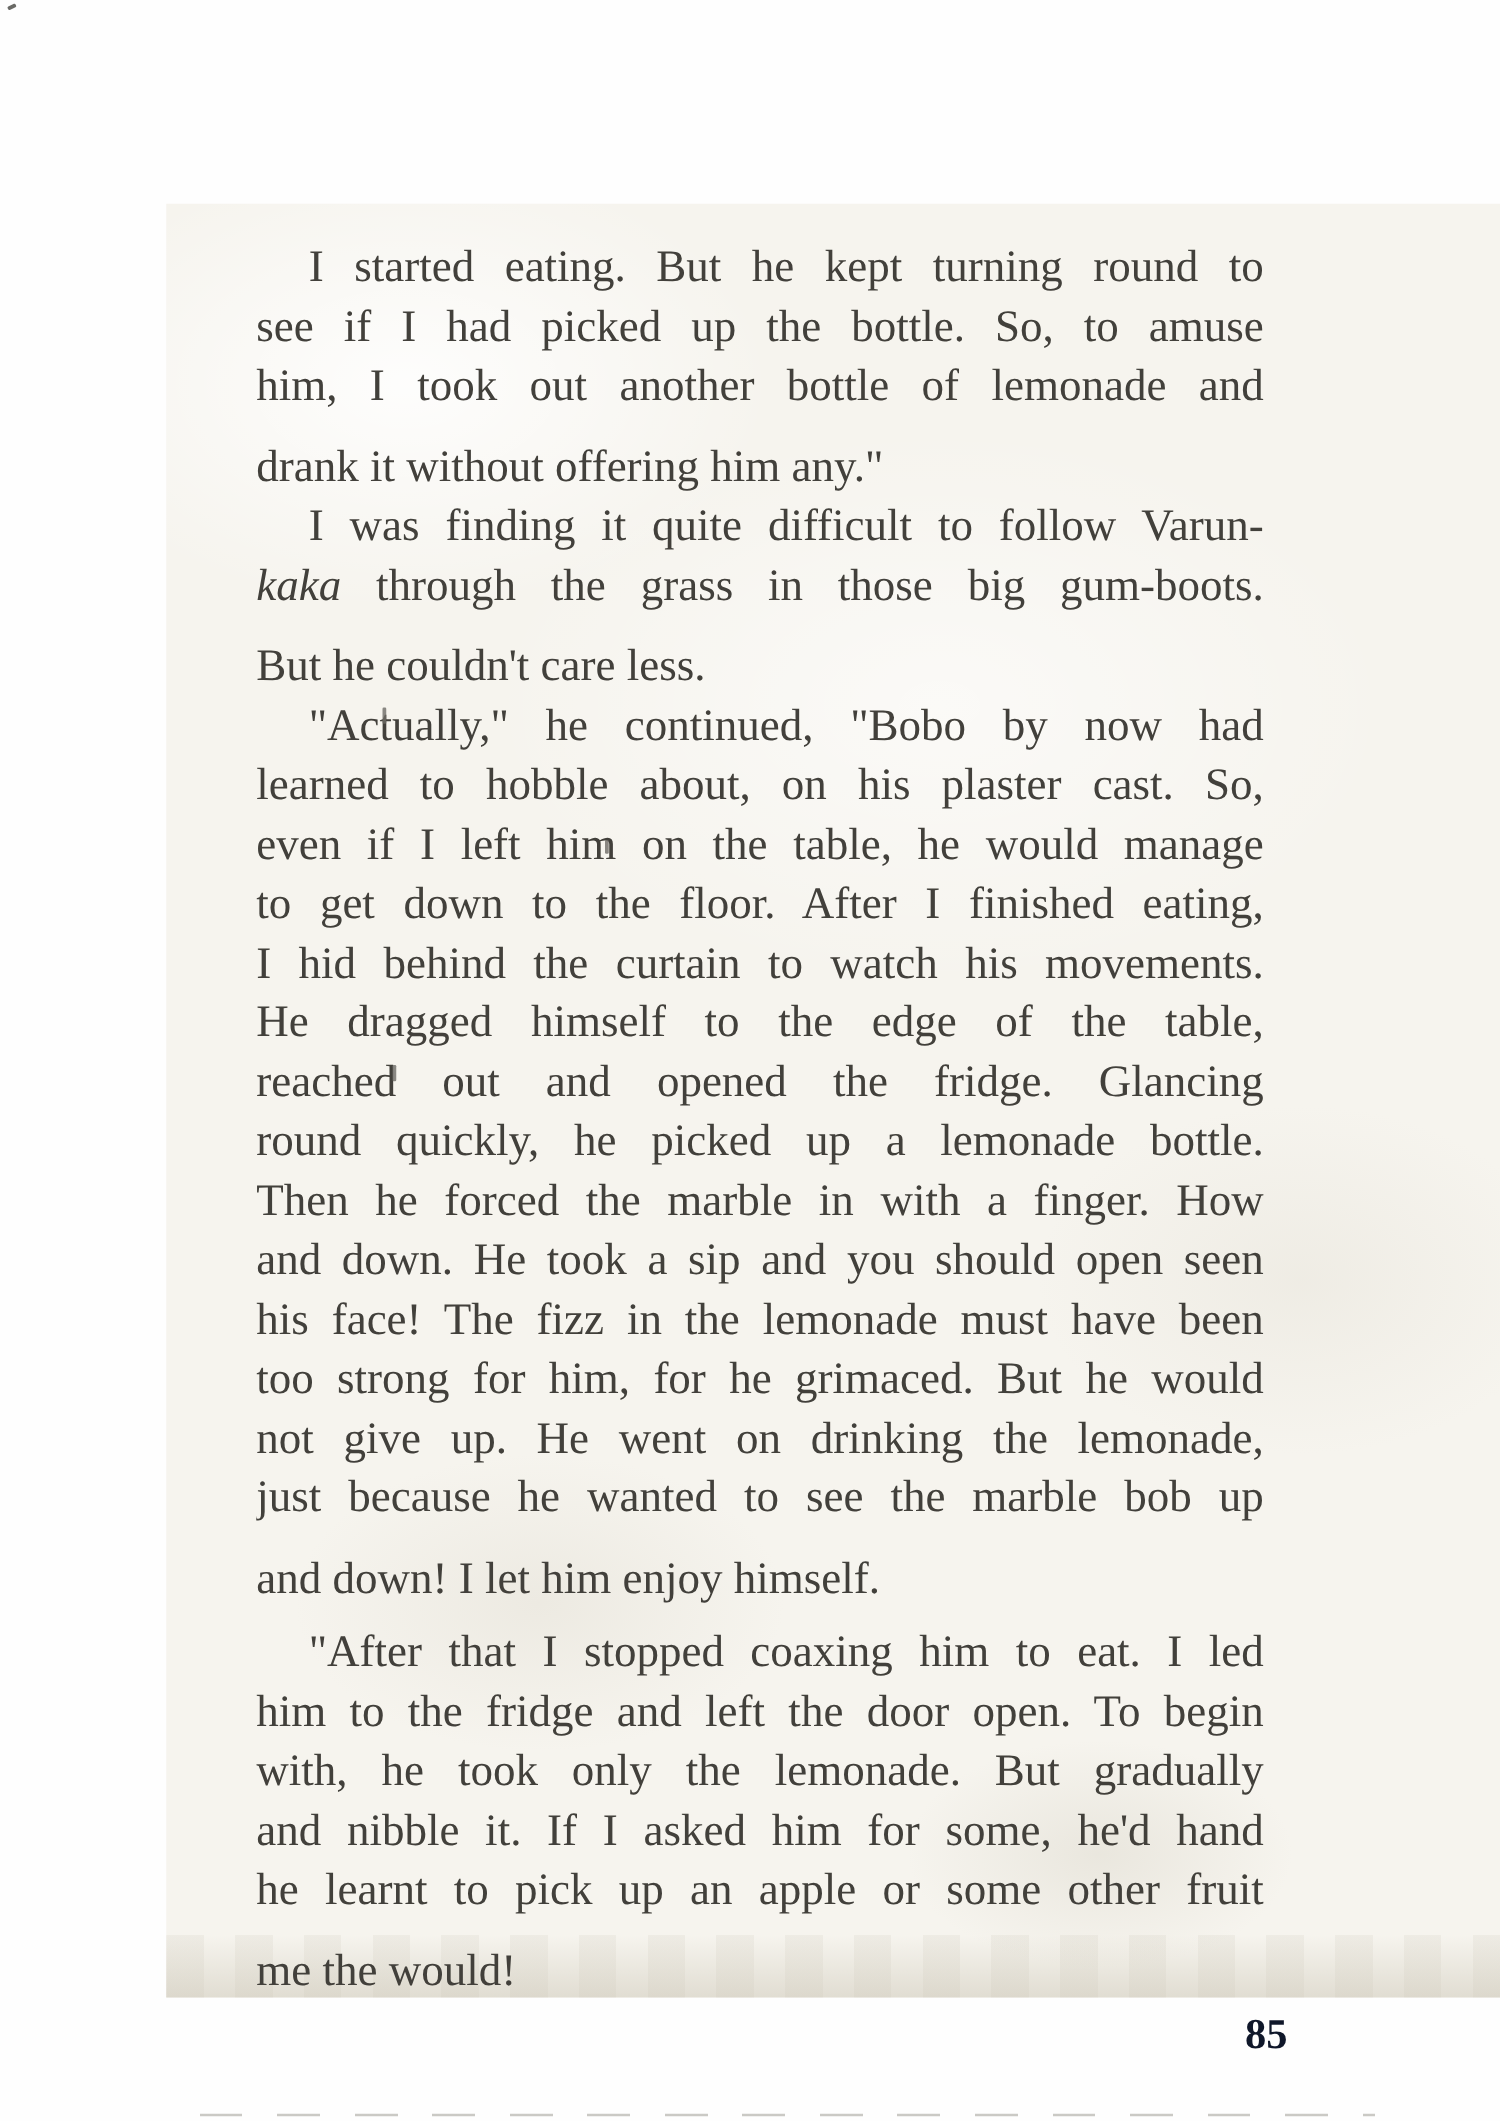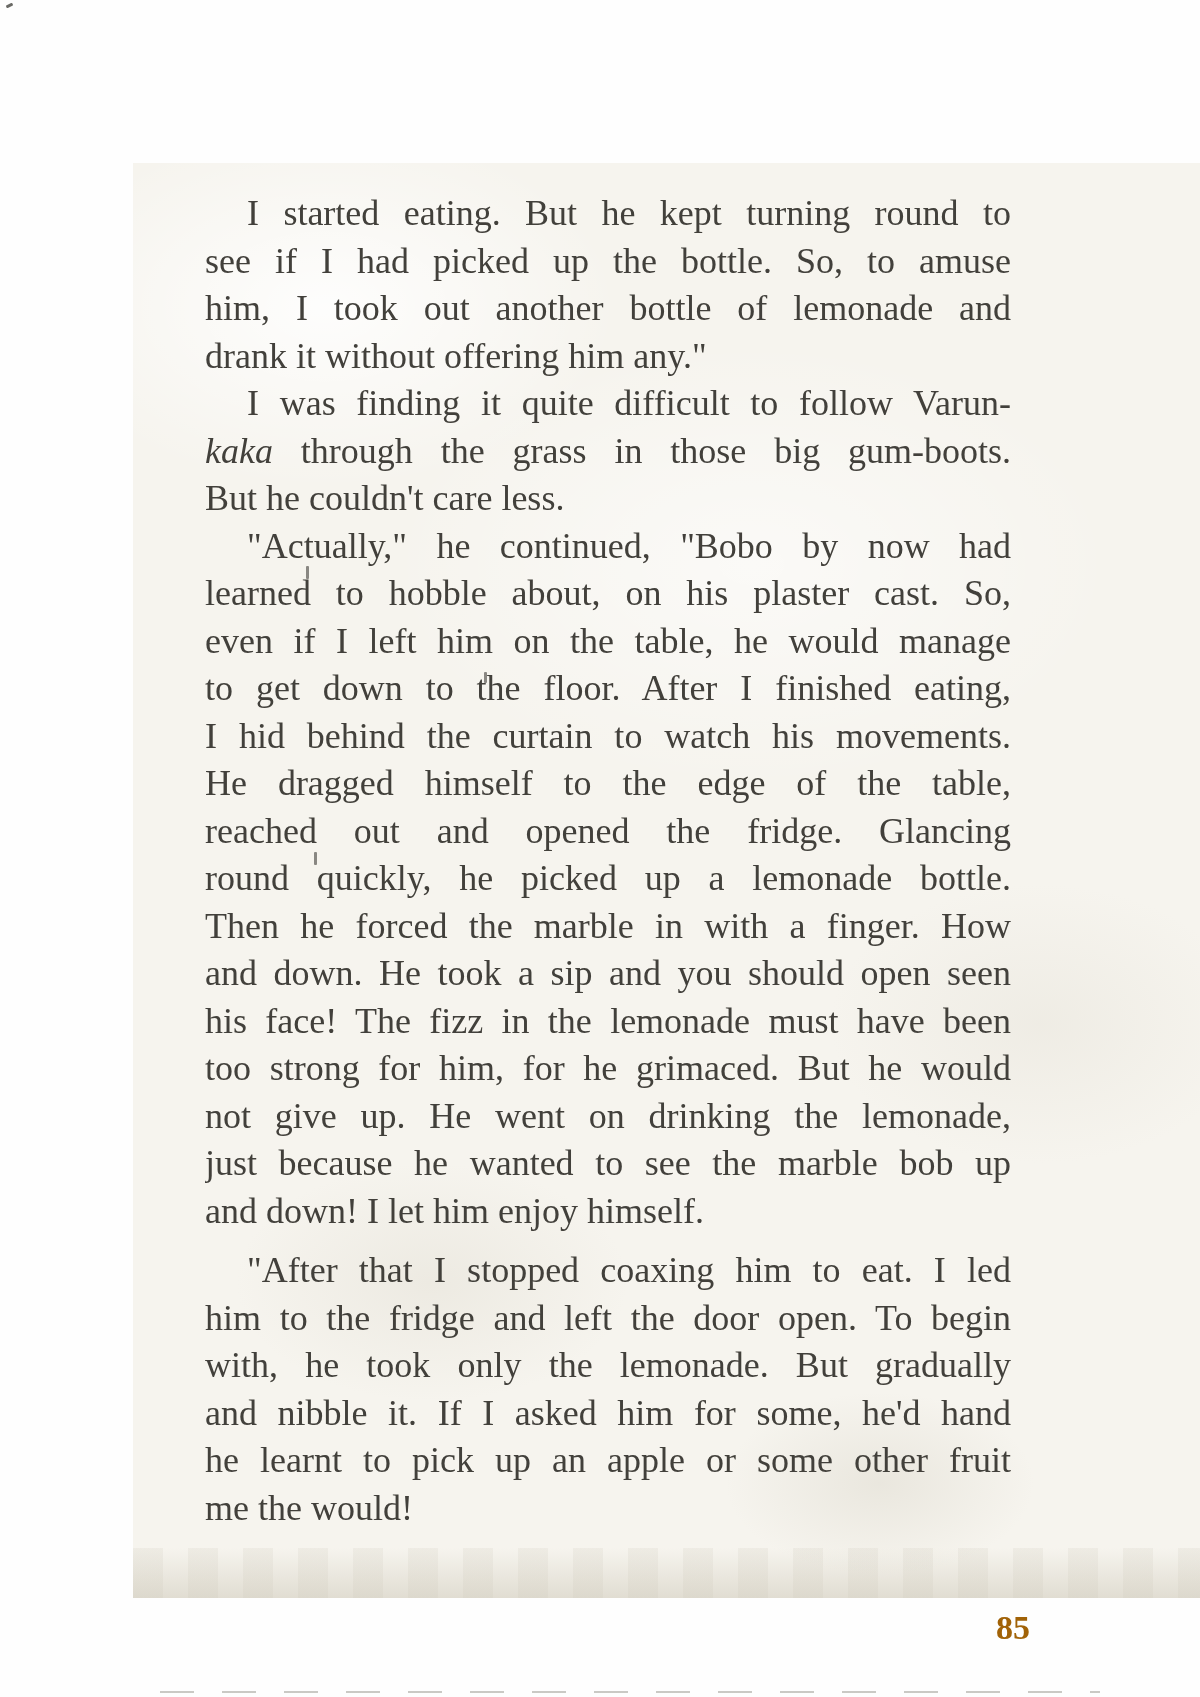--- a/index.html
+++ b/index.html
@@ -51,31 +51,31 @@
   .para { margin: 0; }
   .para.gap { margin-top: 12px; }
   .line {
     height: 47.5px;
     overflow: hidden;
     text-align: justify;
     text-align-last: justify;
     text-justify: inter-word;
   }
   .line.first { text-indent: 42px; }
-  .line.last  { text-align-last: left; }
+  .line.last  { text-align-last: left; margin-top: 17px; }
   .line em { font-style: italic; }
   .page-number {
     position: absolute;
     top: 1608px;
     left: 970px;
     width: 60px;
     text-align: right;
     font-size: 34px;
     font-weight: 700;
-    color: #a16207;
+    color: #0f172a;
     line-height: 40px;
   }
   .corner-speck {
     position: absolute;
     left: 6px;
     top: 4px;
     width: 7px;
     height: 3px;
     background: #6a6a66;
     transform: rotate(-25deg);

